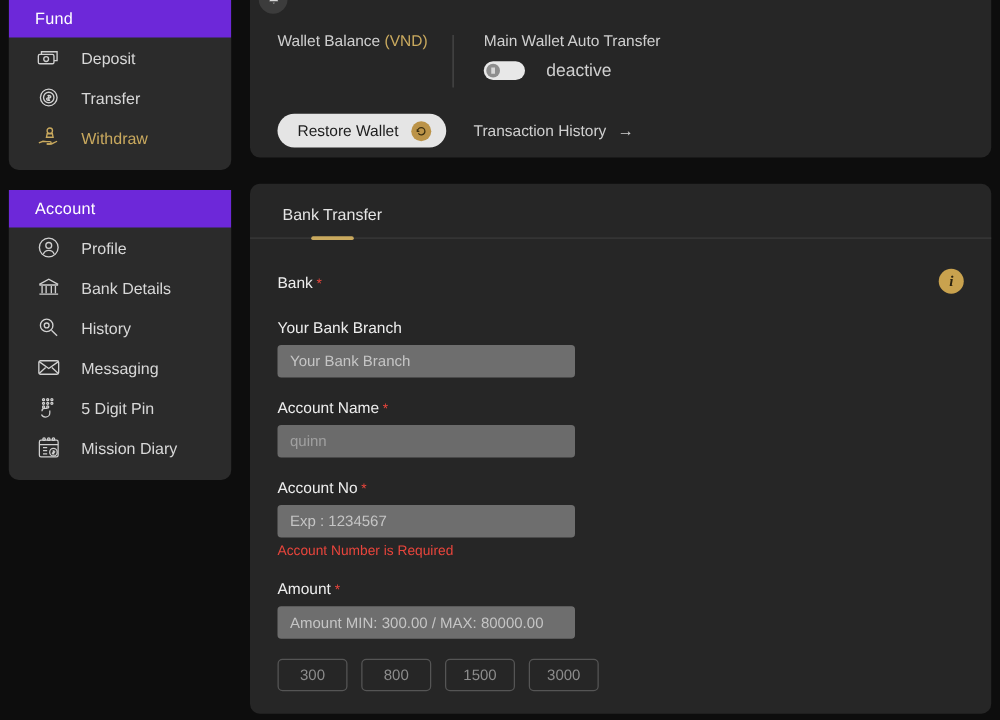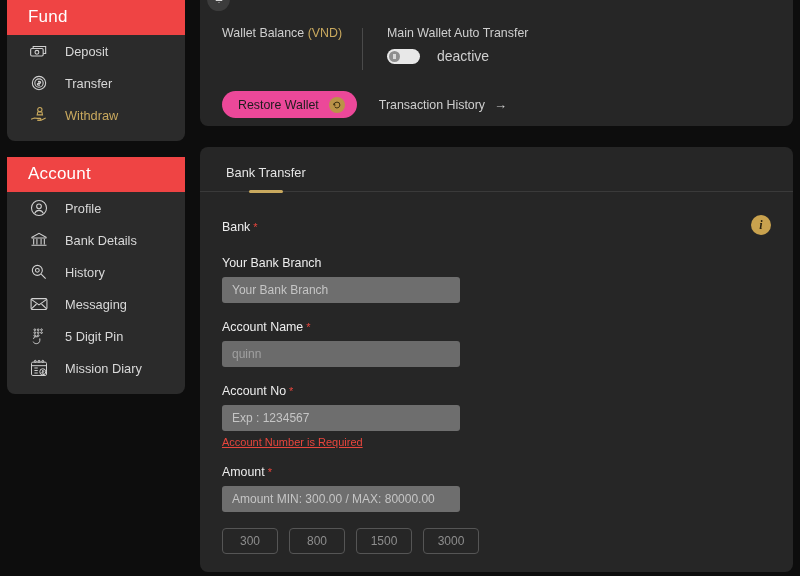--- a/index.html
+++ b/index.html
@@ -14,23 +14,23 @@
   
   .sidebar { position: absolute; left: 7px; top: 0; width: 178px; }
   .side-panel {
     background: #2b2b2b;
     border-radius: 0 0 8px 8px;
     overflow: hidden;
     padding-bottom: 10px;
   }
   .side-panel.first { border-radius: 0 0 8px 8px; }
   .side-header {
-    background: #ef4444;
+    background: #6d28d9;
     color: #ffffff;
-    font-size: 17px;
+    font-size: 13px;
     padding: 7px 0 8px 21px;
     letter-spacing: .2px;
   }
   .side-item {
     display: flex; align-items: center;
     height: 32px;
     padding-left: 21px;
     color: #d8d8d8;
     font-size: 12.8px;
     cursor: pointer;
@@ -93,21 +93,21 @@
     background: #8e8e8e;
   }
   .toggle .knob::after {
     content: ""; position: absolute; left: 4px; top: 3px;
     width: 3px; height: 5px; background: #d8d8d8;
   }
   .toggle-text { margin-left: 17px; font-size: 14px; color: #cfcfcf; }
 
   .action-row { display: flex; align-items: center; margin-top: 21px; }
   .restore-btn {
-    background: #ec4899; color: #1d1d1d;
+    background: #e5e5e5; color: #1d1d1d;
     border: none; border-radius: 15px;
     height: 27px; padding: 0 12px 0 16px;
     display: flex; align-items: center;
     font-size: 12.4px; cursor: pointer;
     font-family: inherit;
   }
   .restore-ico {
     width: 16px; height: 16px; border-radius: 50%;
     background: #bb9348; margin-left: 10px;
     display: flex; align-items: center; justify-content: center;
@@ -160,21 +160,21 @@
   .inp.ph { color: #c5c5c5; }
   .inp.dim { background: #6b6b6b; color: #a0a0a0; }
   .select {
     width: 238px; height: 26px;
     background: #787878; border: none; border-radius: 3px;
     color: #ffffff; font-size: 12px; padding: 0 10px;
     display: flex; align-items: center; justify-content: space-between;
     cursor: pointer;
   }
   .field-sp { height: 15px; }
-  .err { color: #e8453c; font-size: 11px; margin-top: 5px; text-decoration: underline; }
+  .err { color: #e8453c; font-size: 11px; margin-top: 5px; }
 
   .chips { display: flex; gap: 11px; margin-top: 16px; }
   .chip {
     width: 56px; height: 26px;
     border: 1px solid #555; border-radius: 4px;
     background: transparent; color: #8d8d8d;
     font-size: 12px; cursor: pointer; font-family: inherit;
     display: flex; align-items: center; justify-content: center;
   }
 

